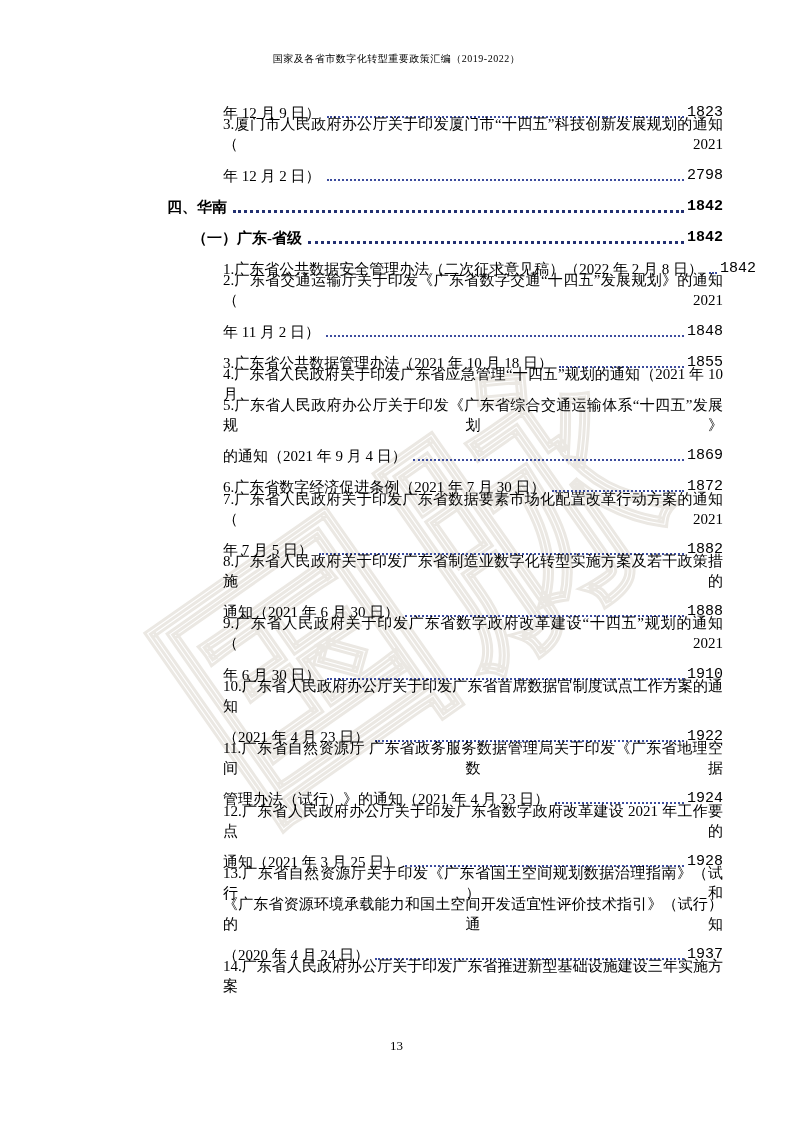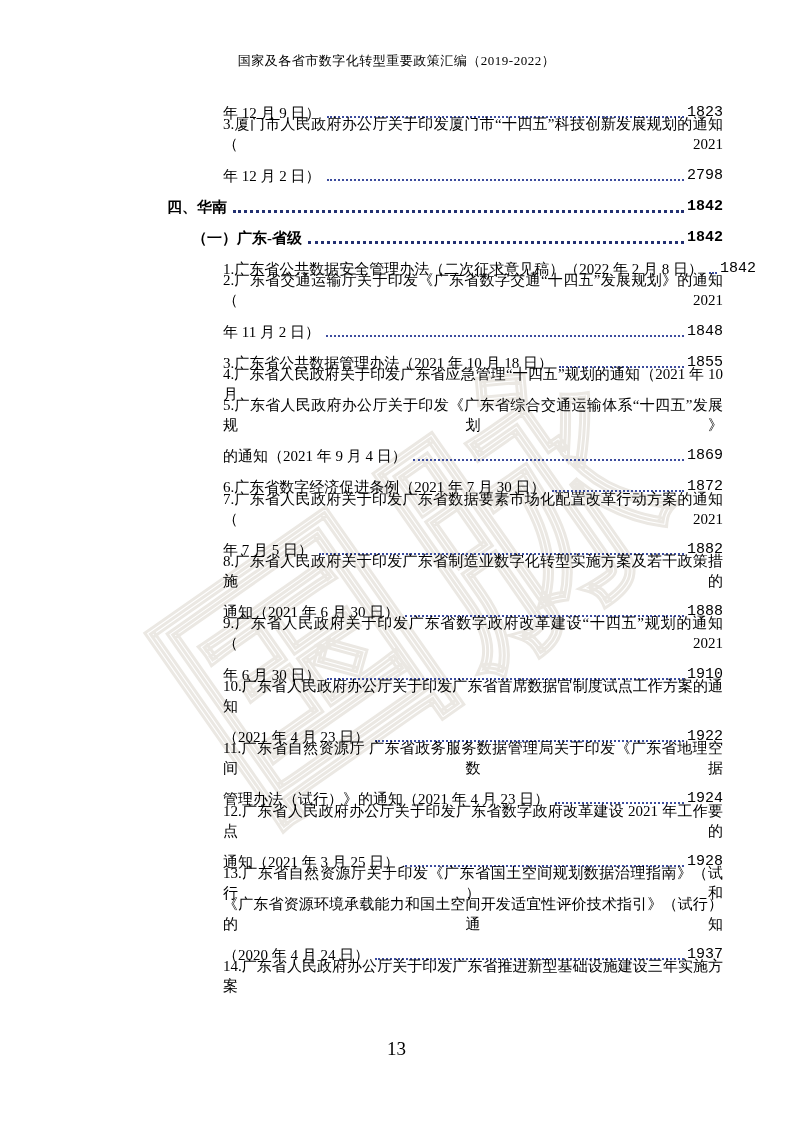--- a/index.html
+++ b/index.html
@@ -7,21 +7,21 @@
     position:relative;
     width:793px;height:1122px;
     background:#ffffff;
     font-family:"Liberation Serif","DejaVu Serif",serif;
     color:#000;
     overflow:hidden;
   }
   .header{
     position:absolute;top:52px;left:0;right:0;
     text-align:center;
-    font-size:13px;
+    font-size:10px;
     letter-spacing:0.5px;
     z-index:1;
   }
   .watermark{
     position:absolute;
     left:150px;top:455px;
     font-size:260px;
     line-height:1;
     letter-spacing:10px;
     font-weight:700;
@@ -64,21 +64,21 @@
   }
   .row.h1 .leader,.row.h2 .leader{
     border-bottom:3px dotted #223070;
     margin-bottom:4px;
   }
   .pagenum{white-space:nowrap;font-family:Liberation Mono, monospace;}
   .footer{
     position:absolute;
     top:1038px;left:0;right:0;
     text-align:center;
-    font-size:19px;
+    font-size:13px;
     z-index:1;
   }
 </style>
 </head>
 <body>
 
 <div class="page">
   <div class="watermark">国脉</div>
   <div class="header">国家及各省市数字化转型重要政策汇编（2019-2022）</div>
   <div class="toc" id="toc">

